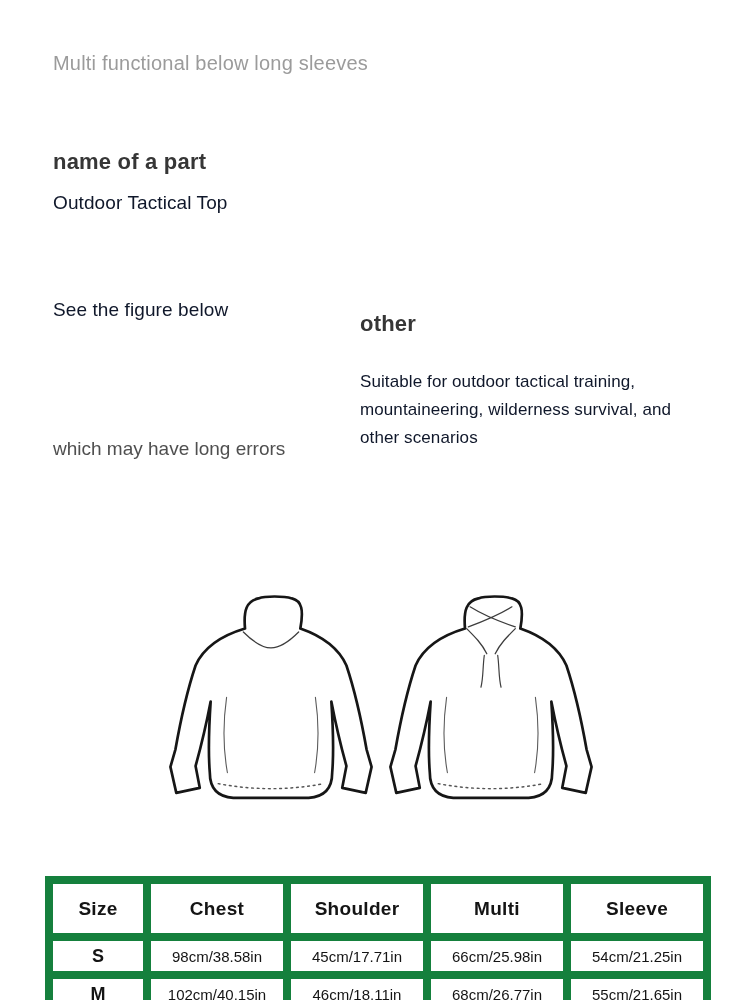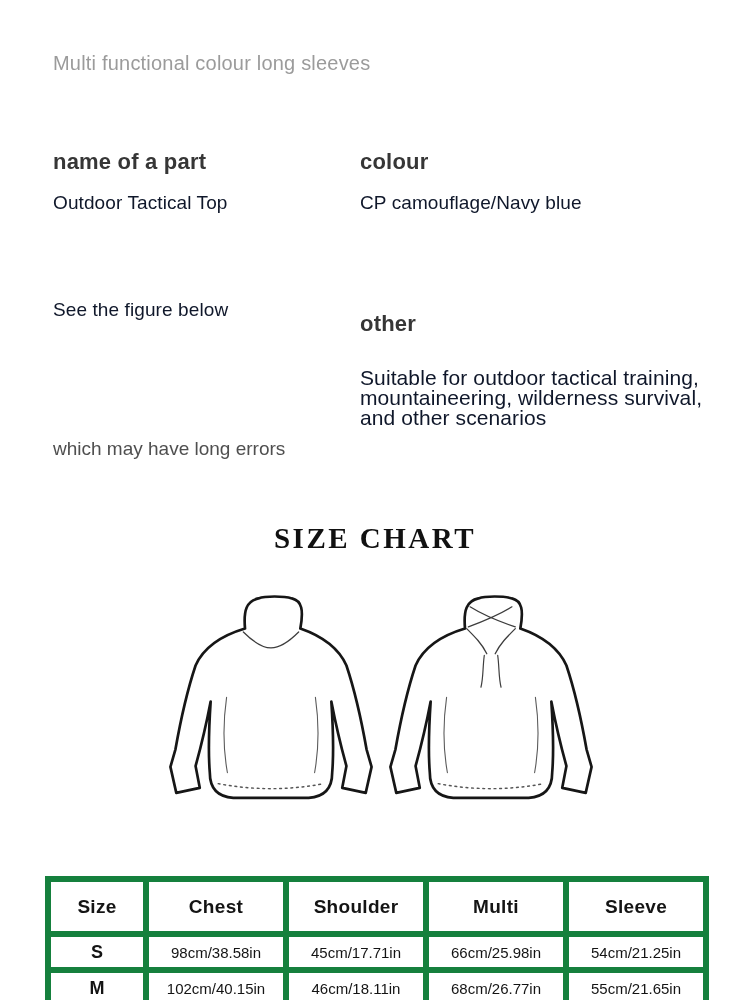--- a/index.html
+++ b/index.html
@@ -19,21 +19,21 @@
     margin:12px 0 17px 0;
     font-size:22px;font-weight:700;color:#363636;letter-spacing:.2px;
   }
   .spec .value{
     margin:0;font-size:19px;color:#0f172a;letter-spacing:.1px;
   }
   .spec-1{left:53px;top:137px;}
   .spec-2{left:360px;top:137px;}
   .spec-3{left:53px;top:299px;}
   .spec-4{left:360px;top:299px;width:352px;}
-  .spec-4 .value{font-size:21px;line-height:20px;margin-top:31px;}
+  .spec-4 .value{font-size:17px;line-height:28px;margin-top:31px;}
   .reminder{
     position:absolute;left:53px;top:434px;width:670px;
     font-size:19px;line-height:29px;color:#4f4f4f;
   }
   .size-chart-title{
     position:absolute;left:0;top:522px;width:750px;
     text-align:center;
     font-family:"Liberation Serif","DejaVu Serif",serif;
     font-weight:700;font-size:29px;letter-spacing:2.5px;color:#111;
   }
@@ -41,60 +41,55 @@
     position:absolute;left:166px;top:585px;
     display:flex;gap:10px;
   }
   .illustrations svg{display:block;}
   .size-table{
     position:absolute;left:45px;top:876px;width:657px;
     border-collapse:collapse;table-layout:fixed;
     color:#141414;
   }
   .size-table th,.size-table td{
-    border:6px solid #15803d;text-align:center;vertical-align:middle;
+    border:8px solid #15803d;text-align:center;vertical-align:middle;
     background:#fff;
   }
   .size-table th{height:47px;font-size:19px;font-weight:700;letter-spacing:.3px;}
   .size-table td{height:28px;font-size:15px;}
   .size-table td.size-col{font-weight:700;font-size:18px;}
   .col-size{width:98px;}
   .col-m{width:140px;}
 </style>
 </head>
 <body>
 
 <div class="page">
 
-  <div class="title">Multi functional colour long sleeves</div>
+  <div class="title">Multi functional below long sleeves</div>
 
   <div class="spec spec-1">
     <p class="label">name of a part</p>
     <p class="value">Outdoor Tactical Top</p>
   </div>
 
-  <div class="spec spec-2">
-    <p class="label">colour</p>
-    <p class="value">CP camouflage/Navy blue</p>
-  </div>
 
   <div class="spec spec-3">
     <p class="value">See the figure below</p>
   </div>
 
   <div class="spec spec-4">
     <p class="label">other</p>
     <p class="value">Suitable for outdoor tactical training, mountaineering, wilderness survival, and other scenarios</p>
   </div>
 
   <div class="reminder">
     <div>which may have long errors</div>
   </div>
 
-  <div class="size-chart-title">SIZE CHART</div>
 
   <div class="illustrations">
 
     <svg width="210" height="233" viewBox="0 0 250 278" fill="none">
       <path fill="#ffffff" stroke="#161616" stroke-width="3.2" stroke-linejoin="round" stroke-linecap="round" d="M 94 52
            C 92 30 96 19 110 16
            C 118 13 140 13 150 16
            C 162 19 164 30 160 52
            C 183 60 205 74 215 96
            C 225 126 233 162 239 196

